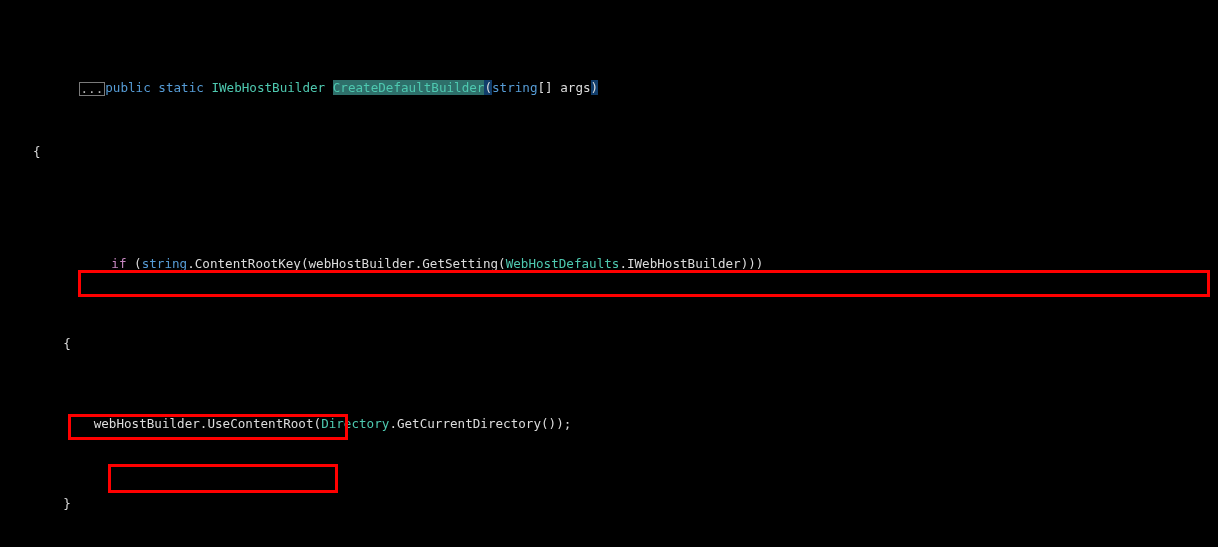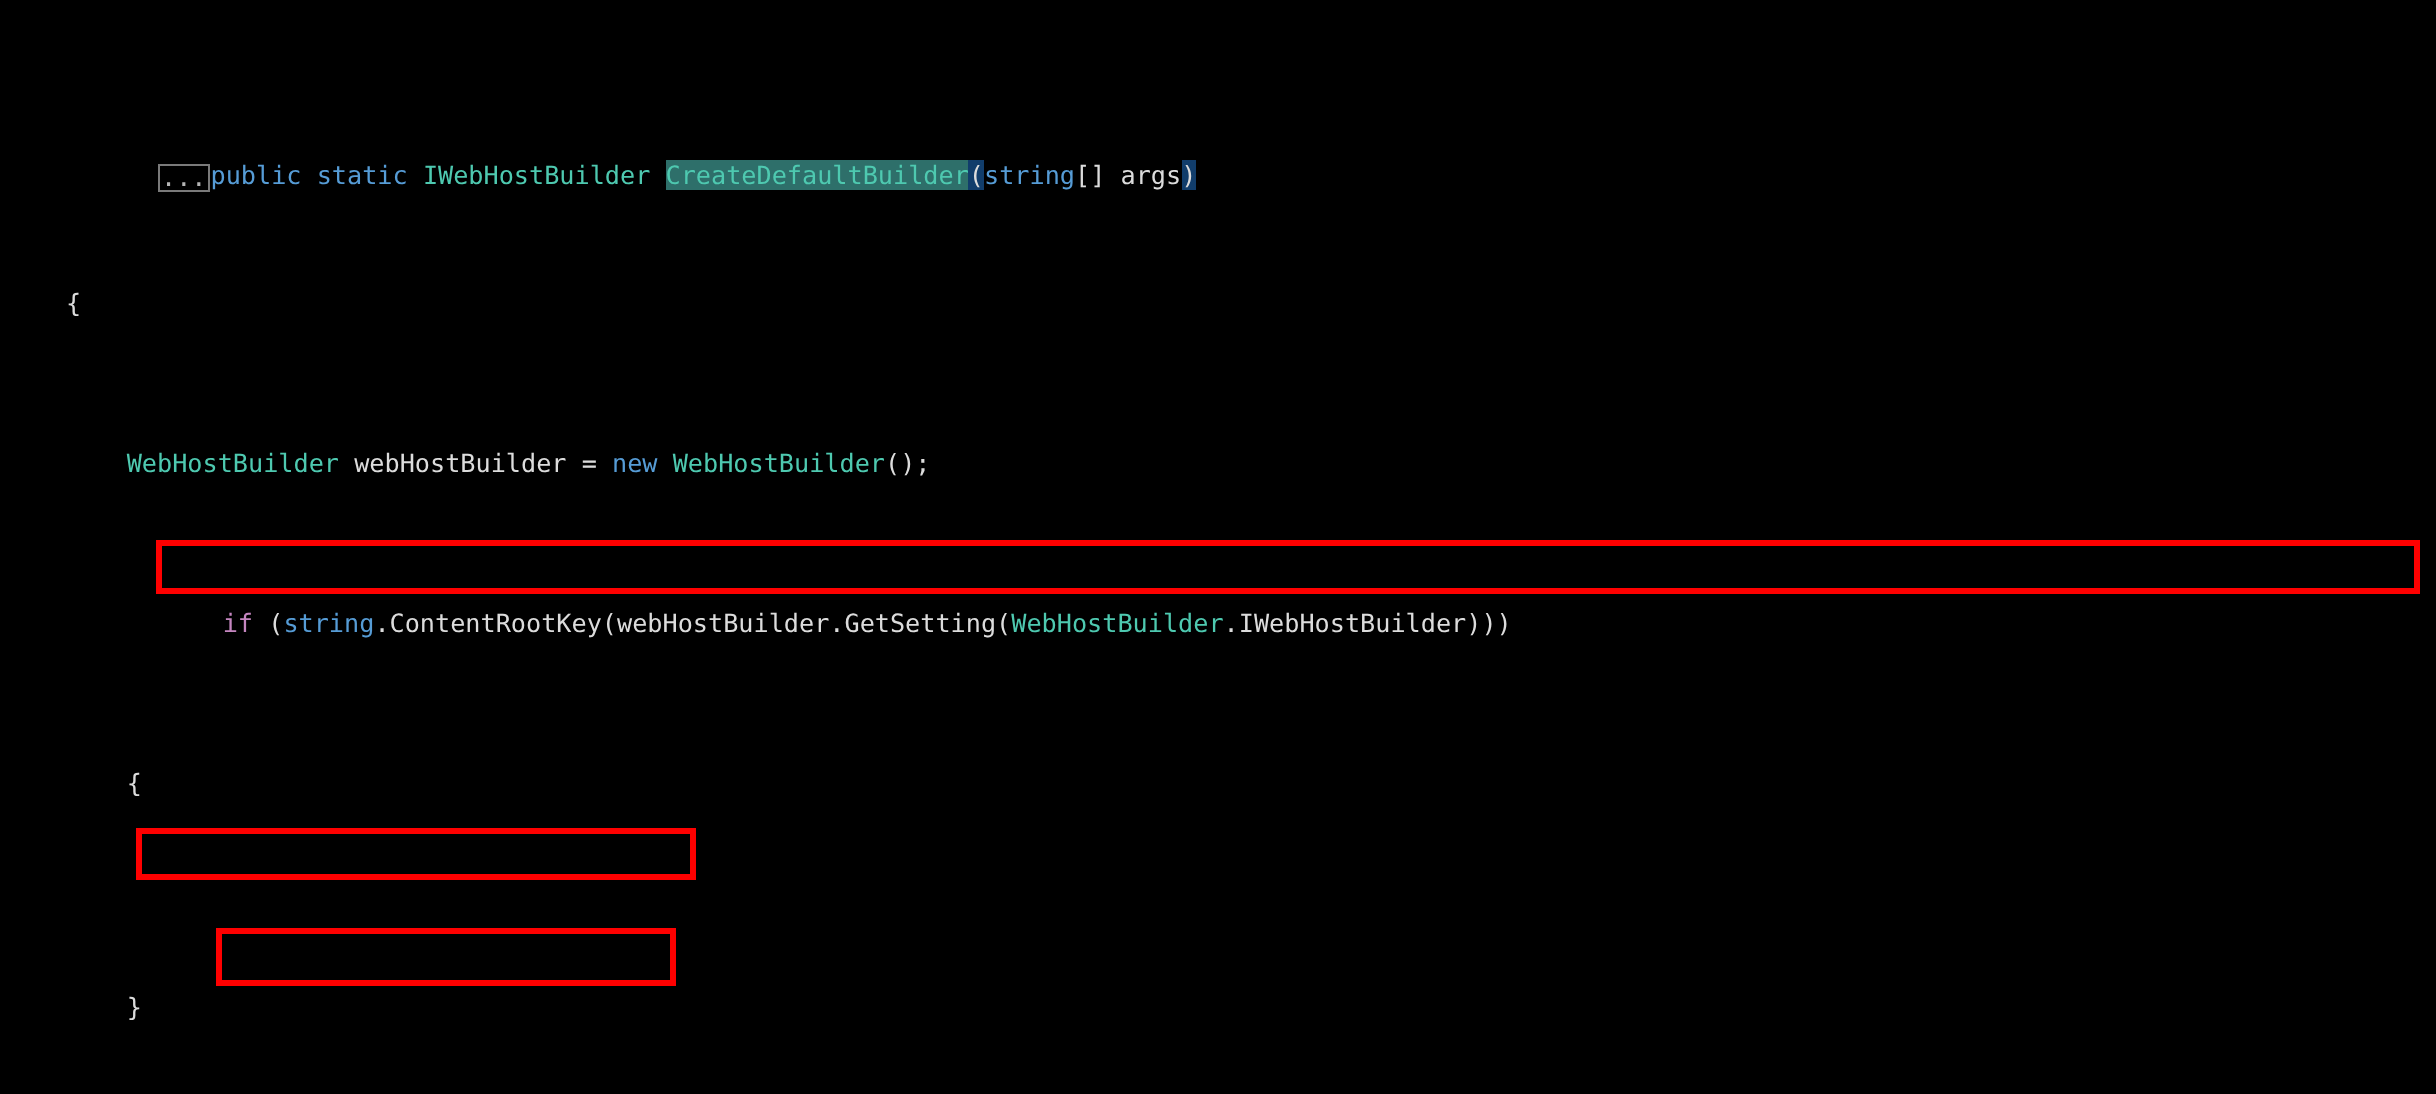--- a/index.html
+++ b/index.html
@@ -90,29 +90,29 @@
 
     
     <div class="line" style="padding-left:33px">
       <span class="ellipsis-box">...</span><span class="kw">public</span><span class="plain"> </span><span class="kw">static</span><span class="plain"> </span><span class="type">IWebHostBuilder</span><span class="plain"> </span><span class="hl-symbol">CreateDefaultBuilder</span><span class="hl-bracket">(</span><span class="kw">string</span><span class="plain">[] args</span><span class="hl-bracket">)</span>
     </div>
 
     
     <div class="line"><span class="plain">{</span></div>
 
     
-    <div class="line"><span class="plain">    </span><span class="type">WebHostBuilder</span><span class="plain"> webHostBuilder = </span><span class="kw">new</span><span class="plain"> </span><span class="type">WebHostBuilder</span><span class="plain">();</span></div>
-
-    
-    <div class="line"><span class="plain">    </span><span class="kw2">if</span><span class="plain"> (</span><span class="kw">string</span><span class="plain">.ContentRootKey(webHostBuilder.GetSetting(</span><span class="type">WebHostBuilder</span><span class="plain">.IWebHostBuilder)))</span></div>
+
+    
+    <div class="line"><span class="plain">    </span><span class="kw2">if</span><span class="plain"> (</span><span class="kw">string</span><span class="plain">.ContentRootKey(webHostBuilder.GetSetting(</span><span class="type">WebHostDefaults</span><span class="plain">.IWebHostBuilder)))</span></div>
 
     
     <div class="line"><span class="plain">    {</span></div>
 
     
+    <div class="line"><span class="plain">        webHostBuilder.UseContentRoot(</span><span class="type">Directory</span><span class="plain">.GetCurrentDirectory());</span></div>
 
     
     <div class="line"><span class="plain">    }</span></div>
 
     
     
 
     
     
 

